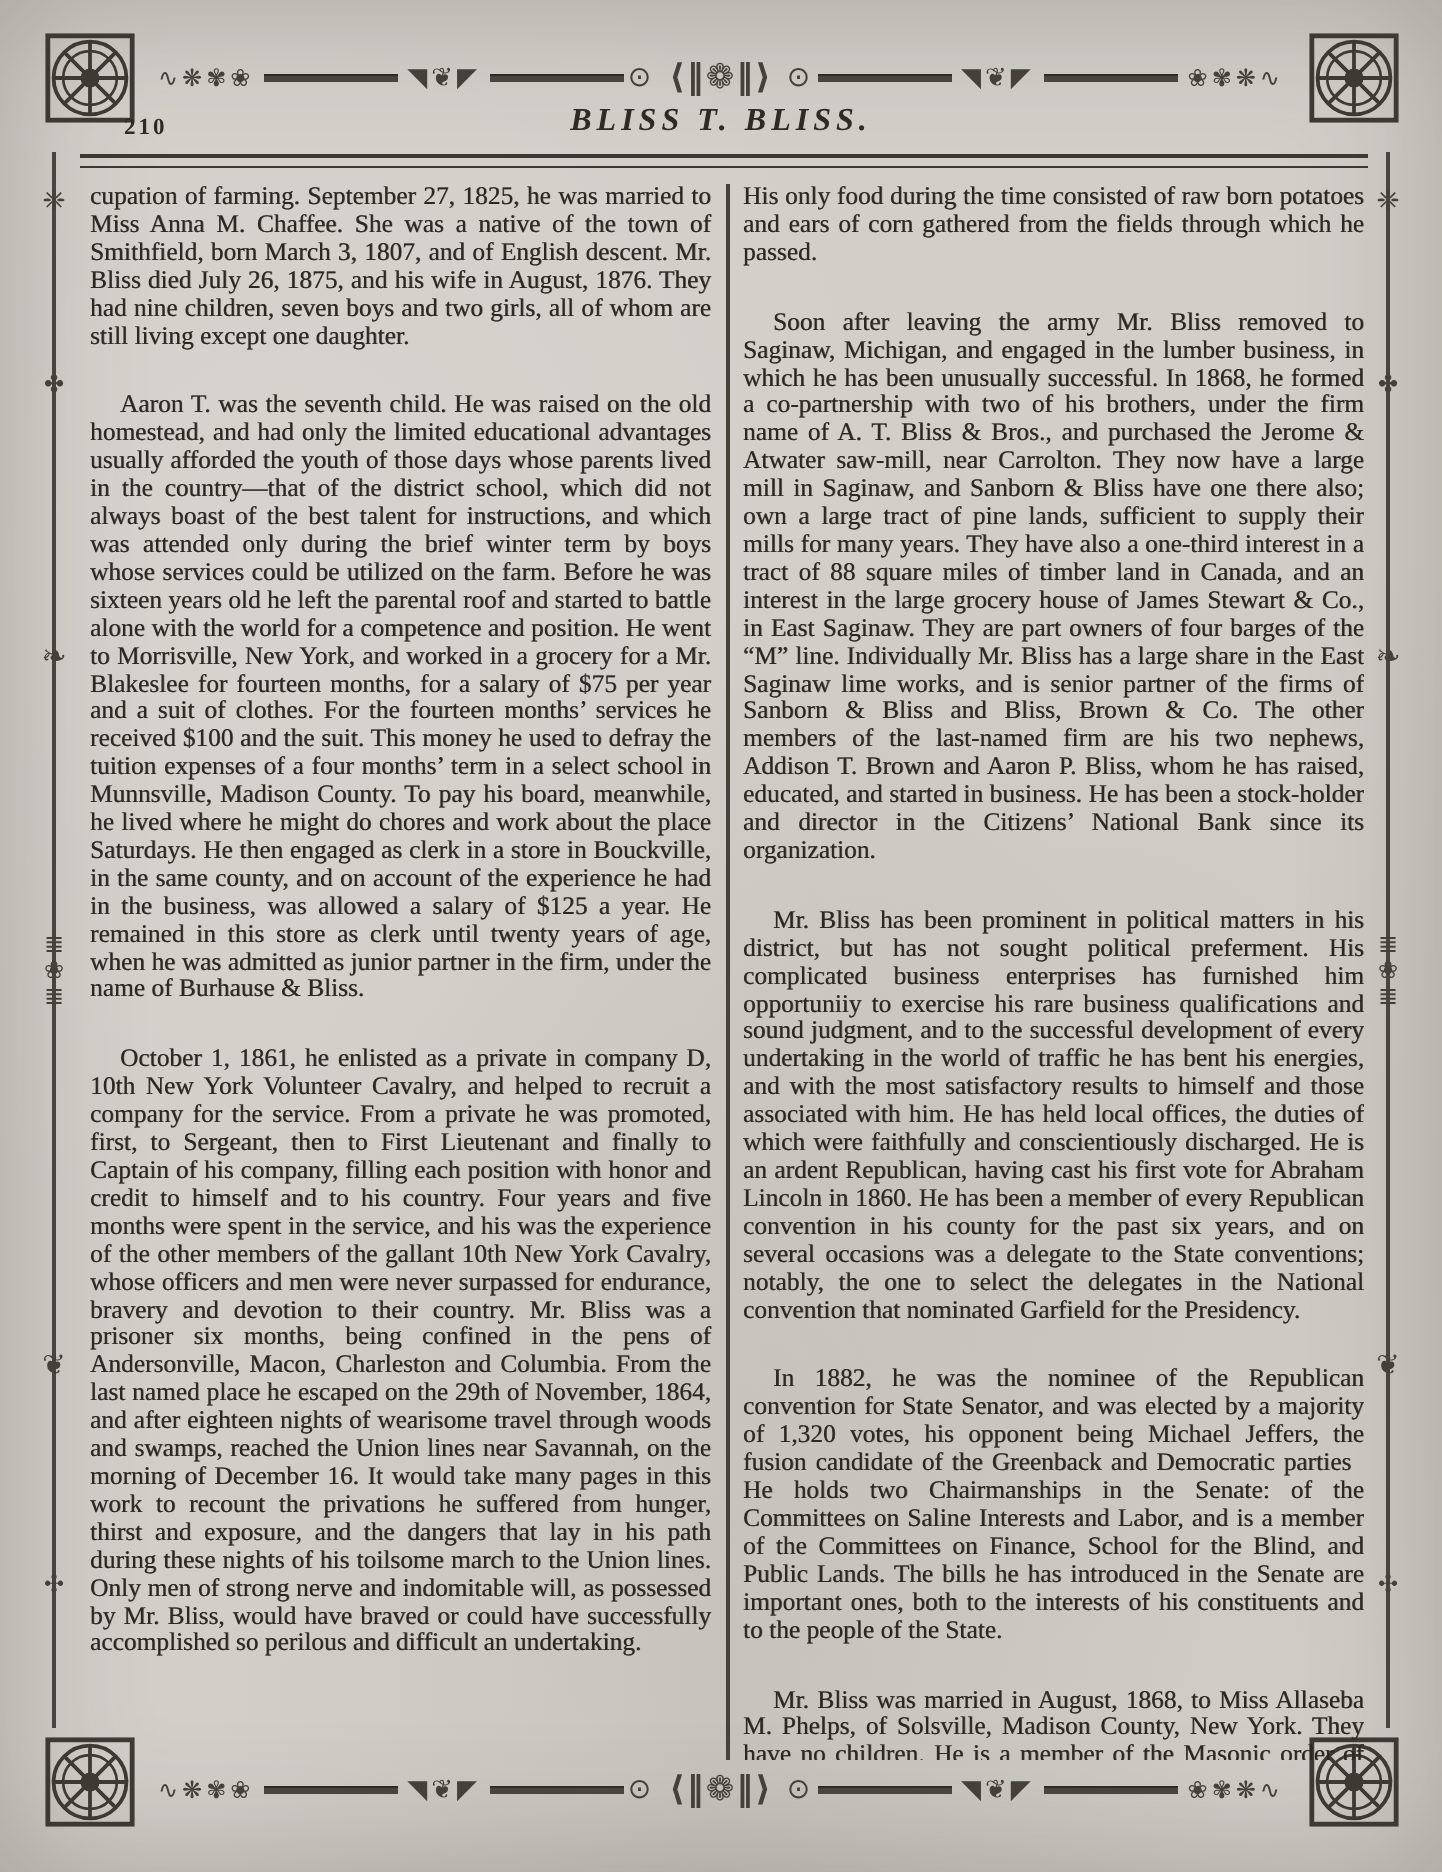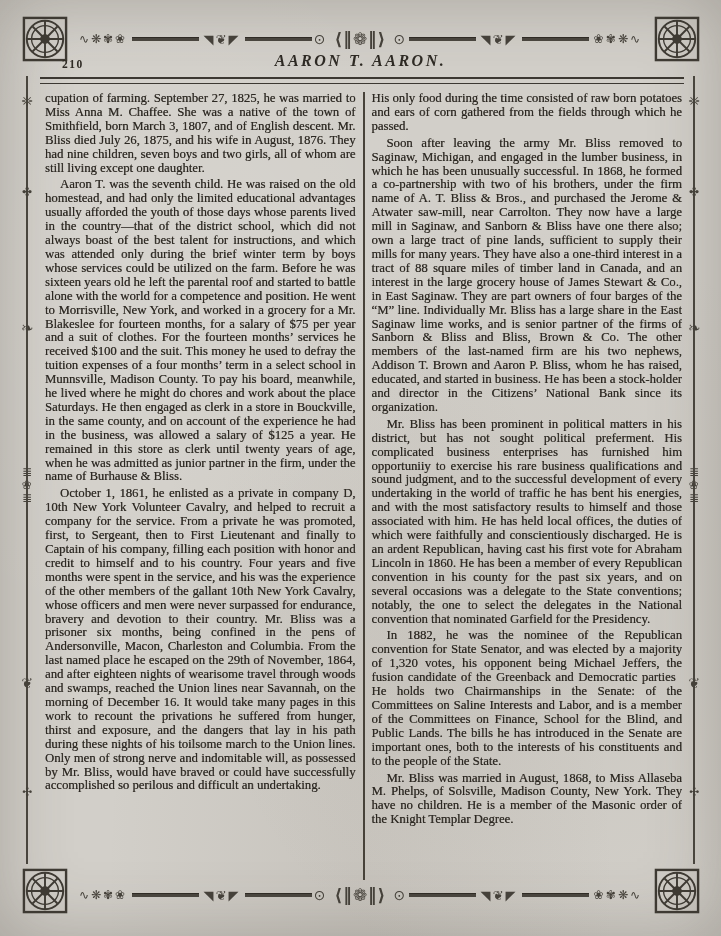--- a/index.html
+++ b/index.html
@@ -68,21 +68,21 @@
   
   .columns{
     position:absolute;top:92px;left:45px;right:39px;bottom:56px;
     display:flex;overflow:hidden;justify-content:flex-end;
   }
   .col{flex:1;min-width:0;color:#2c2822;
     font-size:12.7px;line-height:13.9px;text-align:justify;
     text-shadow:0.3px 0 0 rgba(44,40,34,.65);}
   .col-divider{width:2px;background:#474239;margin:0 7px;}
   .para{margin:0;}
-  .para + .para{margin-top:3px;}
+  .para + .para{margin-top:21px;}
   .para.indent{text-indent:15px;}
 </style>
 </head>
 <body>
 
 <div class="page">
 
   <div class="rosette tl">
     <svg viewBox="0 0 48 48" width="46" height="46">
       <rect x="2" y="2" width="44" height="44" fill="none" stroke="currentColor" stroke-width="2.5"></rect>
@@ -175,21 +175,21 @@
     <span class="orn stack">
       <span>≣</span>
       <span>❀</span>
       <span>≣</span>
     </span>
     <span class="orn o5">❦</span>
     <span class="orn o6">✣</span>
   </div>
 
   <span class="page-num">210</span>
-  <span class="title">AARON T. AARON.</span>
+  <span class="title">BLISS T. BLISS.</span>
   <div class="double-rule"></div>
 
   <div class="columns">
     <div class="col">
       <p class="para">cupation of farming. September 27, 1825, he was married to Miss Anna M. Chaffee. She was a native of the town of Smithfield, born March 3, 1807, and of English descent. Mr. Bliss died July 26, 1875, and his wife in August, 1876. They had nine children, seven boys and two girls, all of whom are still living except one daughter.</p>
       <p class="para indent">Aaron T. was the seventh child. He was raised on the old homestead, and had only the limited educational advantages usually afforded the youth of those days whose parents lived in the country—that of the district school, which did not always boast of the best talent for instructions, and which was attended only during the brief winter term by boys whose services could be utilized on the farm. Before he was sixteen years old he left the parental roof and started to battle alone with the world for a competence and position. He went to Morrisville, New York, and worked in a grocery for a Mr. Blakeslee for fourteen months, for a salary of $75 per year and a suit of clothes. For the fourteen months’ services he received $100 and the suit. This money he used to defray the tuition expenses of a four months’ term in a select school in Munnsville, Madison County. To pay his board, meanwhile, he lived where he might do chores and work about the place Saturdays. He then engaged as clerk in a store in Bouckville, in the same county, and on account of the experience he had in the business, was allowed a salary of $125 a year. He remained in this store as clerk until twenty years of age, when he was admitted as junior partner in the firm, under the name of Burhause &amp; Bliss.</p>
       <p class="para indent">October 1, 1861, he enlisted as a private in company D, 10th New York Volunteer Cavalry, and helped to recruit a company for the service. From a private he was promoted, first, to Sergeant, then to First Lieutenant and finally to Captain of his company, filling each position with honor and credit to himself and to his country. Four years and five months were spent in the service, and his was the experience of the other members of the gallant 10th New York Cavalry, whose officers and men were never surpassed for endurance, bravery and devotion to their country. Mr. Bliss was a prisoner six months, being confined in the pens of Andersonville, Macon, Charleston and Columbia. From the last named place he escaped on the 29th of November, 1864, and after eighteen nights of wearisome travel through woods and swamps, reached the Union lines near Savannah, on the morning of December 16. It would take many pages in this work to recount the privations he suffered from hunger, thirst and exposure, and the dangers that lay in his path during these nights of his toilsome march to the Union lines. Only men of strong nerve and indomitable will, as possessed by Mr. Bliss, would have braved or could have successfully accomplished so perilous and difficult an undertaking.</p>
     </div>
     <div class="col-divider"></div>
     <div class="col">

